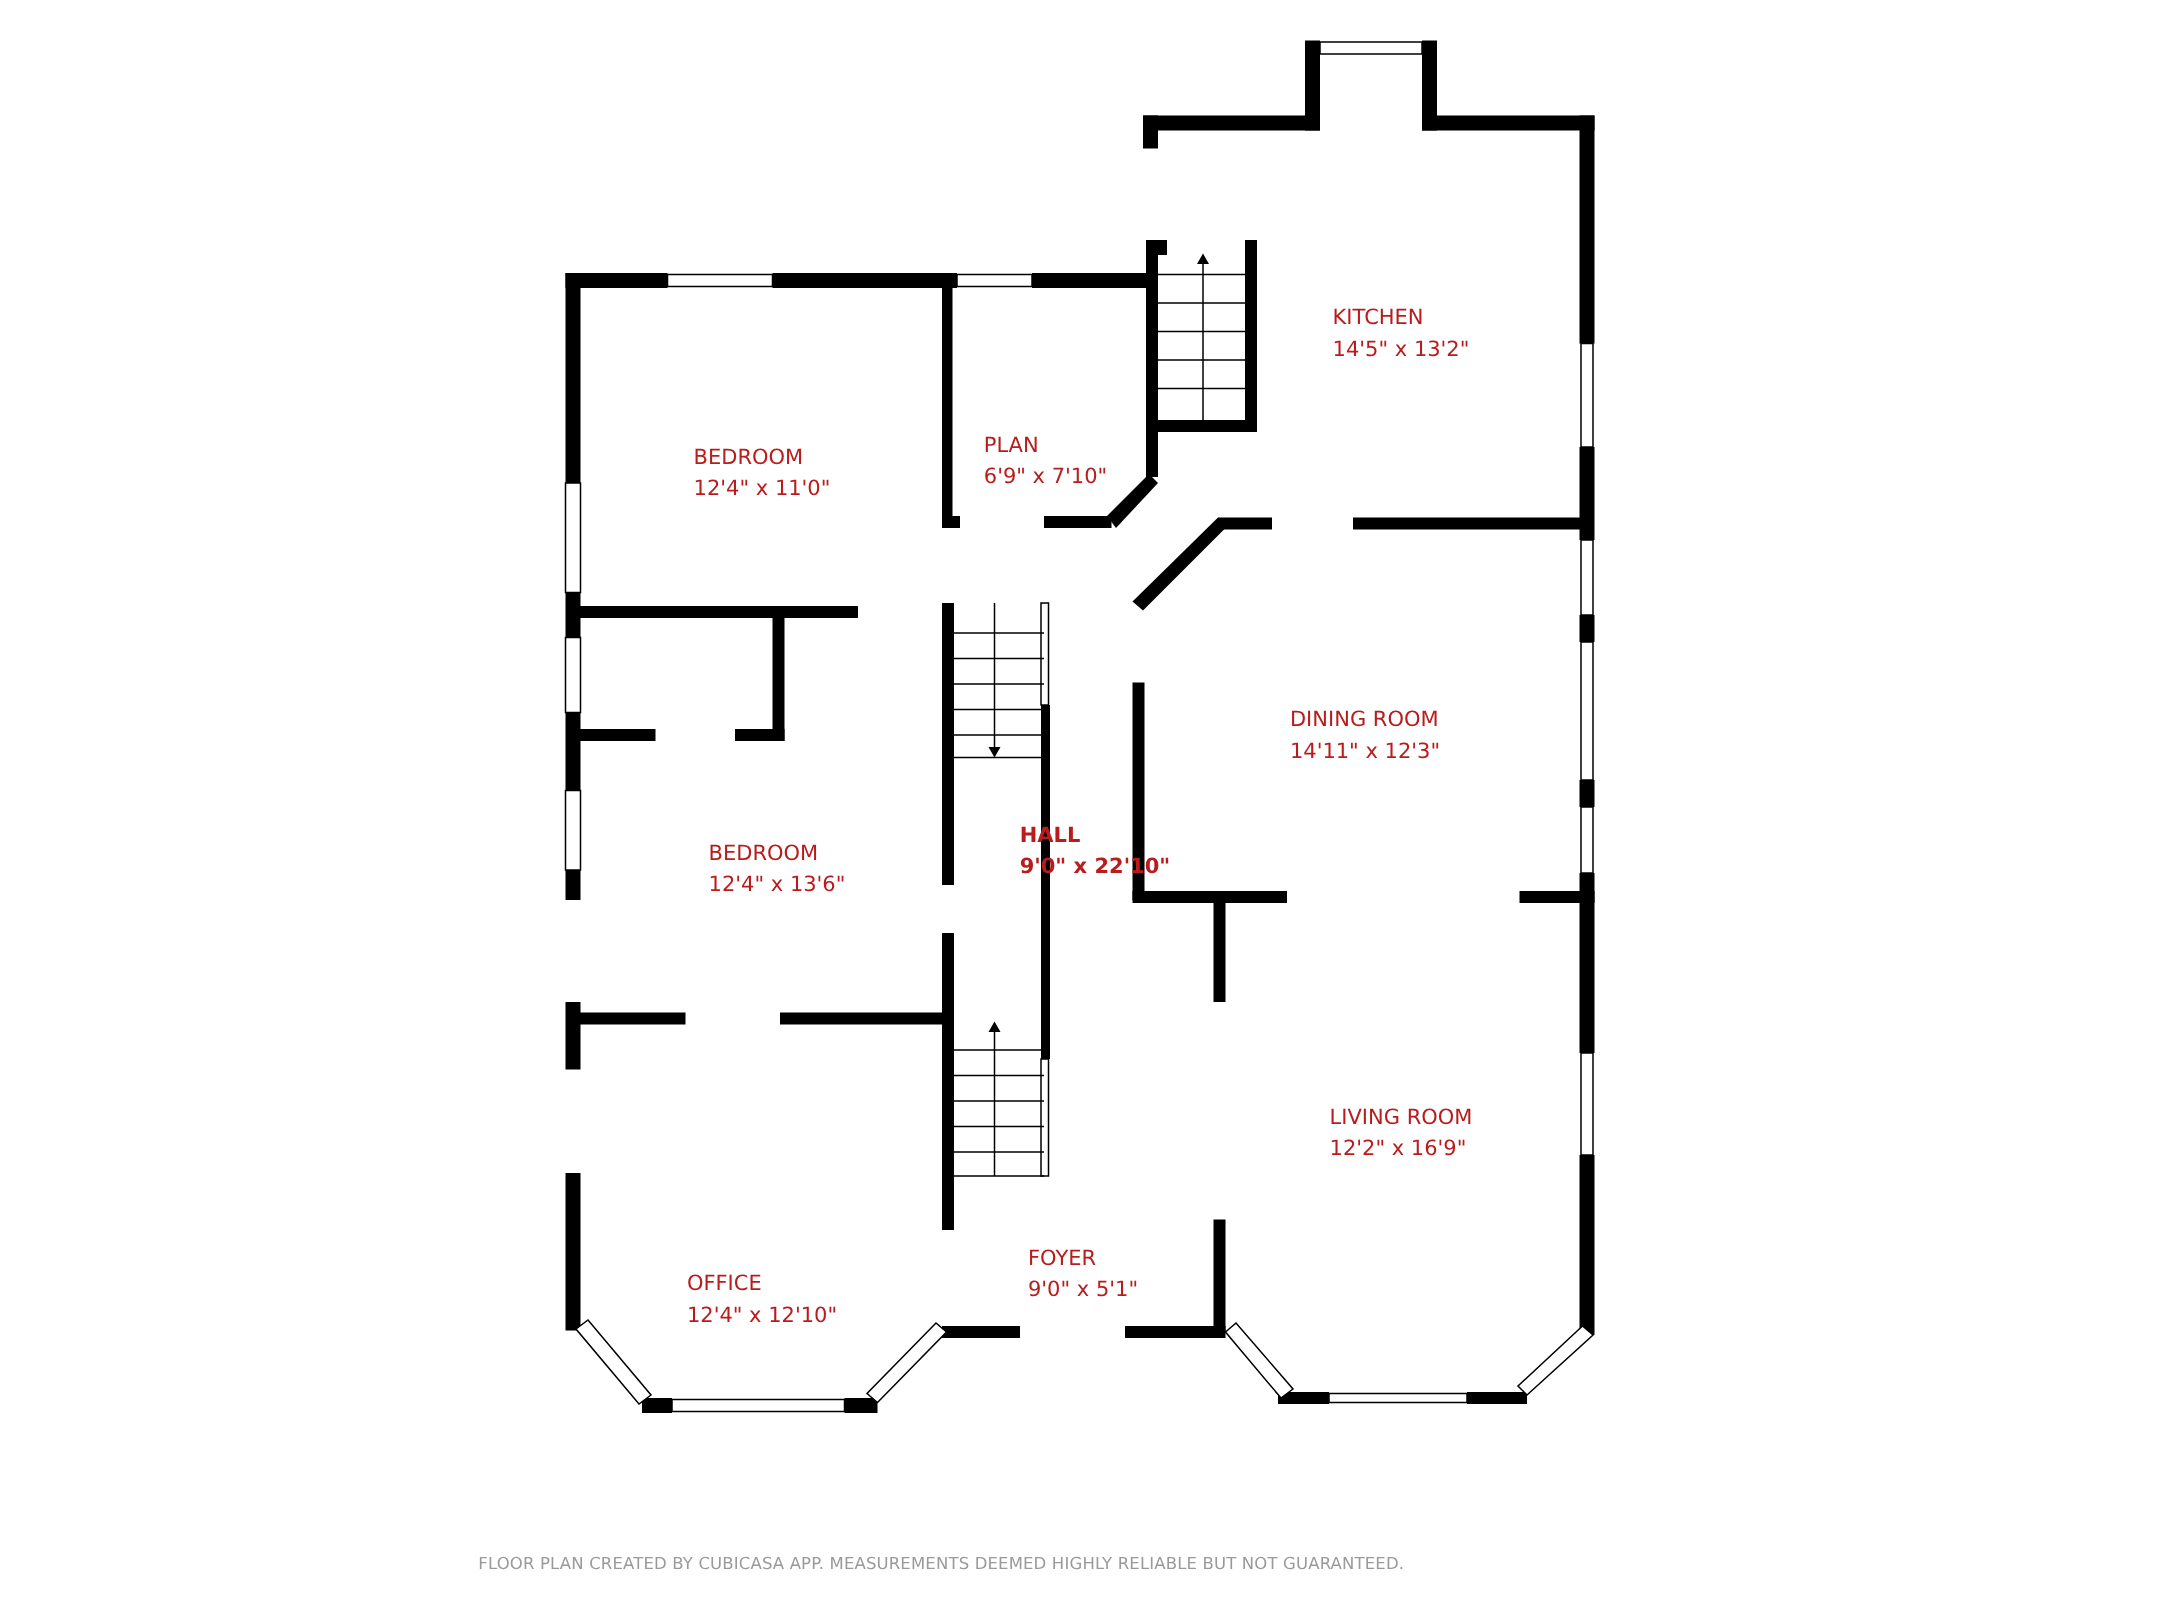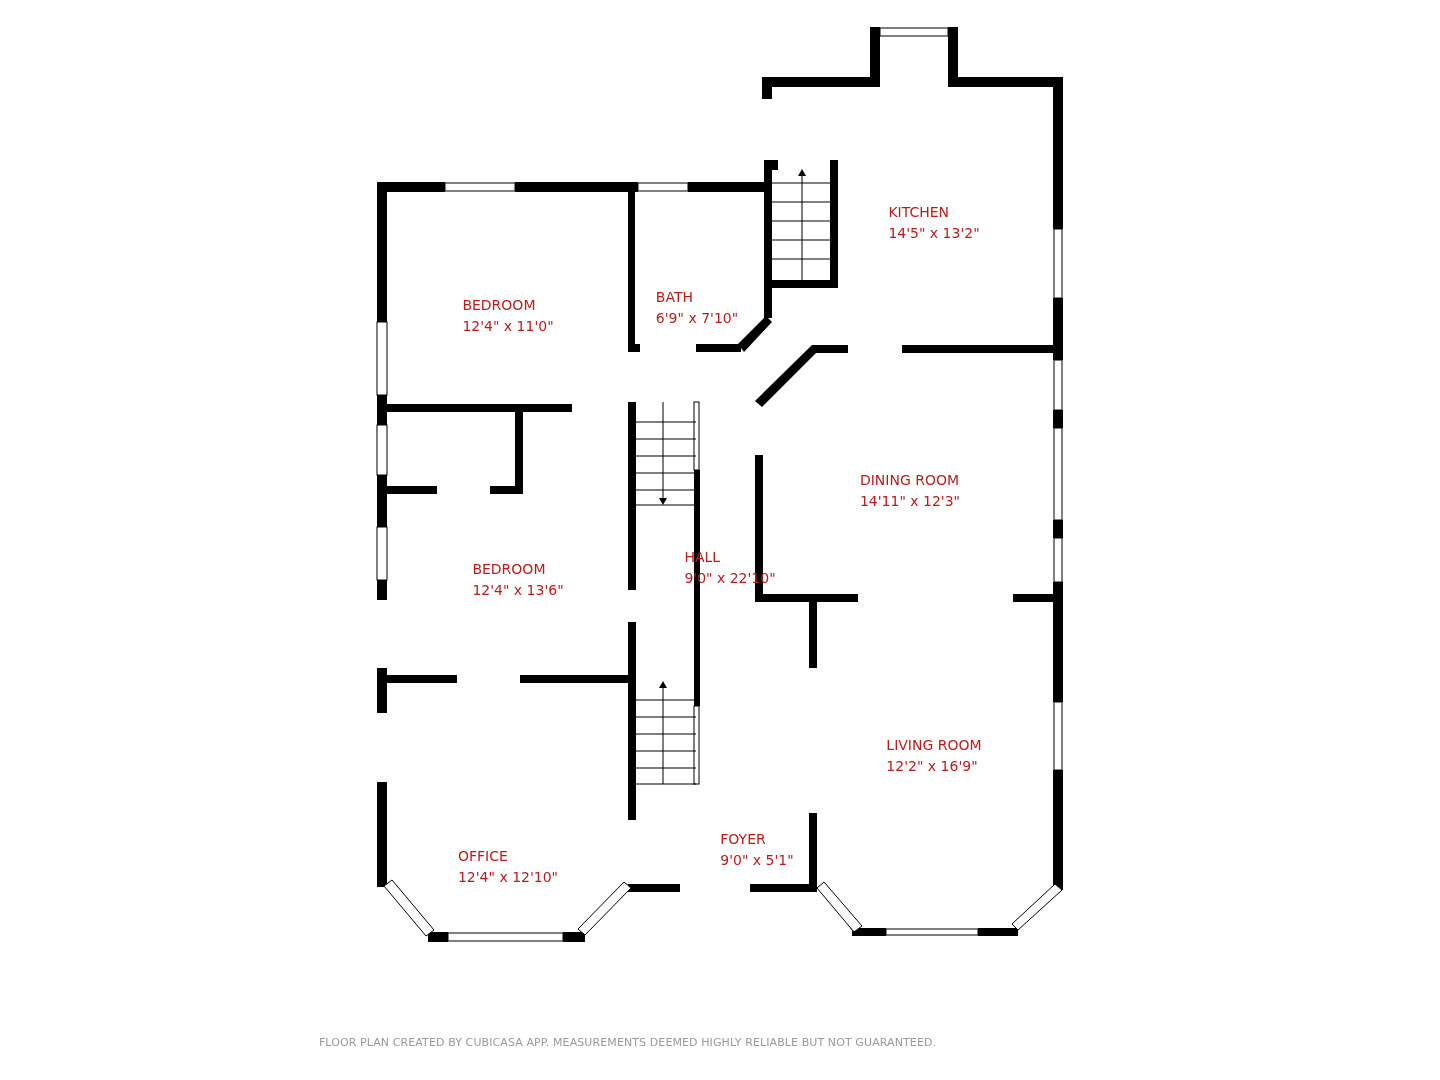--- a/index.html
+++ b/index.html
@@ -134,46 +134,46 @@
     <polygon points="663,681 659,688 667,688"></polygon>
   </g>
 </svg>
 
 <div>
   <div class="label" style="left:508px;top:295px;">
     <div>BEDROOM</div>
     <div>12'4" x 11'0"</div>
   </div>
   <div class="label" style="left:697px;top:287px;">
-    <div>BATH</div>
+    <div>PLAN</div>
     <div>6'9" x 7'10"</div>
   </div>
   <div class="label" style="left:934px;top:202px;">
     <div>KITCHEN</div>
     <div>14'5" x 13'2"</div>
   </div>
   <div class="label" style="left:910px;top:470px;">
     <div>DINING ROOM</div>
     <div>14'11" x 12'3"</div>
   </div>
-  <div class="label" style="left:730px;top:547px;">
+  <div class="label" style="left:730px;top:547px;font-weight:bold;">
     <div>HALL</div>
     <div>9'0" x 22'10"</div>
   </div>
   <div class="label" style="left:518px;top:559px;">
     <div>BEDROOM</div>
     <div>12'4" x 13'6"</div>
   </div>
   <div class="label" style="left:934px;top:735px;">
     <div>LIVING ROOM</div>
     <div>12'2" x 16'9"</div>
   </div>
   <div class="label" style="left:508px;top:799px;margin-top:47px;">
     <div>OFFICE</div>
     <div>12'4" x 12'10"</div>
   </div>
-  <div class="label" style="left:722px;top:829px;margin-left:35px;">
+  <div class="label" style="left:722px;top:829px;">
     <div>FOYER</div>
     <div>9'0" x 5'1"</div>
   </div>
 </div>
 
 <div class="footer">FLOOR PLAN CREATED BY CUBICASA APP. MEASUREMENTS DEEMED HIGHLY RELIABLE BUT NOT GUARANTEED.</div>
 
 </body></html>

